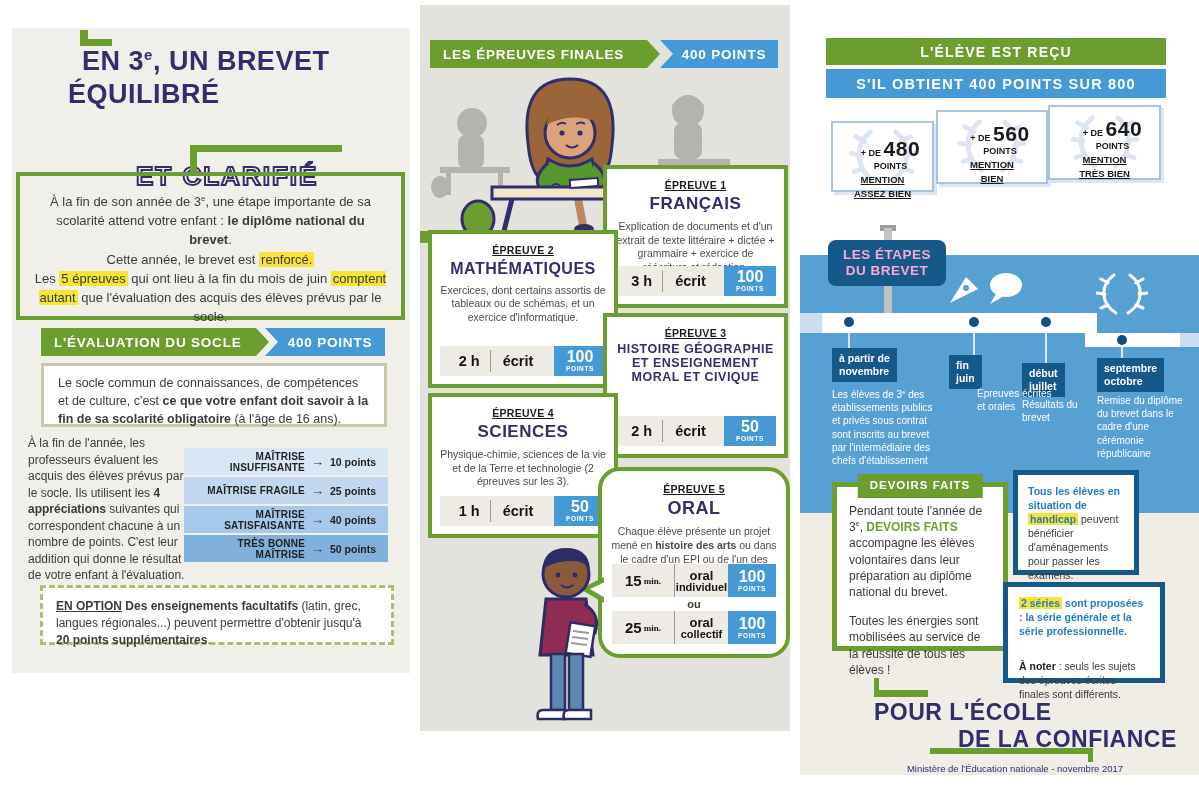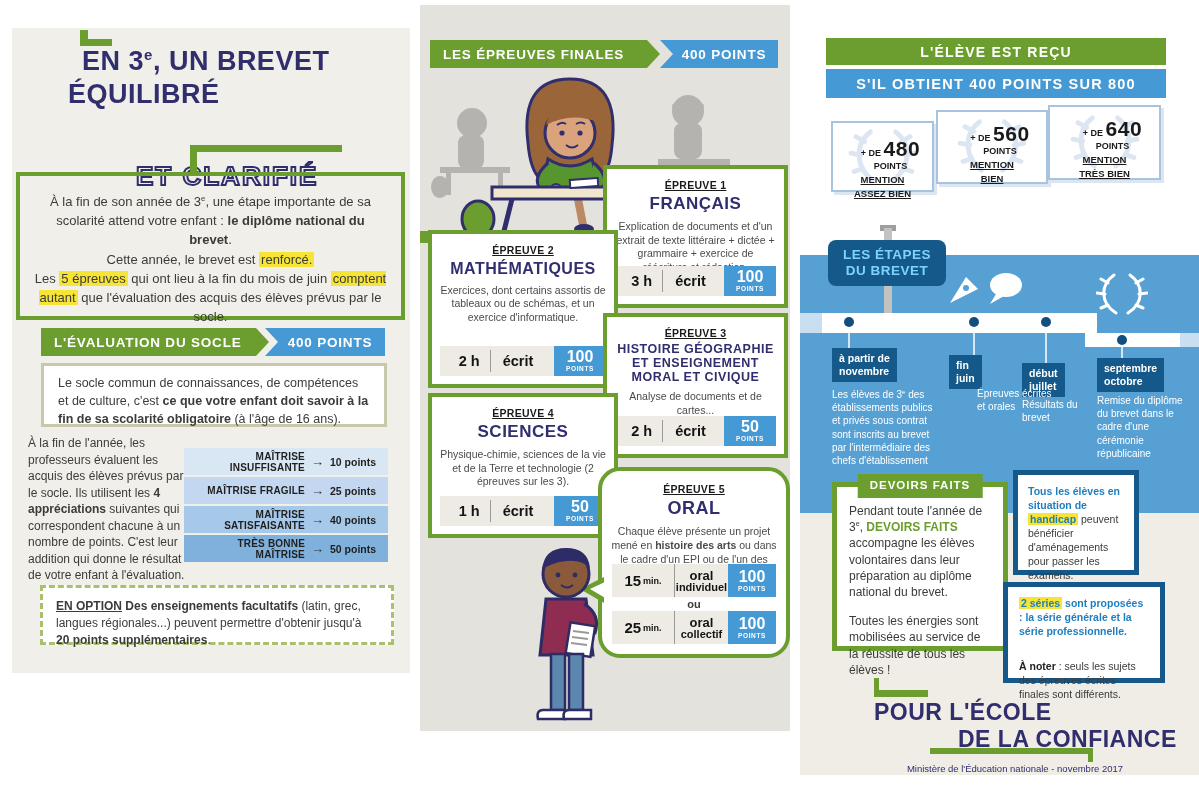--- a/index.html
+++ b/index.html
@@ -82,21 +82,21 @@
   .card-ma  { left:8px;   top:225px; width:190px; height:158px; }
   .card-hi  { left:183px; top:308px; width:185px; height:145px; }
   .card-sc  { left:8px;   top:388px; width:190px; height:145px; }
   .card-or  { left:178px; top:462px; width:192px; height:191px; border-radius:22px; padding-top:12px; }
   .t17 { font-size:17px; } .t16 { font-size:16px; } .t12 { font-size:12.5px; } .t18 { font-size:18px; }
 
   .oral-rows { position:absolute; left:10px; right:10px; bottom:10px; }
   .oral-row { display:flex; height:33px; }
   .oral-row .odur { width:62px; background:#EDEBE3; display:flex; align-items:center; justify-content:center;
     font-weight:bold; color:#141414; }
-  .odur .on { font-size:15px; } .odur .ou2 { font-size:9px; margin-left:2px; }
+  .odur .on { font-size:15px; } .odur .ou2 { font-size:9px; margin-left:2px;font-family:Liberation Serif, serif; }
   .oral-row .omode { flex:1; background:#EDEBE3; display:flex; flex-direction:column; align-items:center;
     justify-content:center; font-weight:bold; color:#141414; line-height:1; border-left:1px solid #9a9a9a; }
   .omode .m1 { font-size:13px; } .omode .m2 { font-size:11px; }
   .oral-sep { text-align:center; font-size:11px; font-weight:bold; padding:1px 0; }
   .oral-tail-o { position:absolute; left:-22px; top:106px; width:0; height:0;
     border-top:12px solid transparent; border-bottom:14px solid transparent; border-right:24px solid #6B9E2E; }
   .oral-tail-i { position:absolute; left:-12px; top:110px; width:0; height:0;
     border-top:8px solid transparent; border-bottom:10px solid transparent; border-right:17px solid #fff; }
 
   
@@ -113,21 +113,21 @@
   .m-line .mv { font-size:21px; letter-spacing:.5px; }
   .m-sub { font-size:9.5px; font-weight:bold; text-decoration:underline; color:#1a1a1a; margin-top:3px; }
   .mention1 { left:831px; top:121px; width:103px; height:71px; padding-top:14px; }
   .mention2 { left:936px; top:110px; width:112px; height:74px; }
   .mention3 { left:1048px; top:105px; width:113px; height:75px; }
 
   
   .post { left:84px; top:-27px; width:8px; height:86px; background:#C2C2C0; }
   .post-cap { left:80px; top:-30px; width:16px; height:6px; background:#9E9E9E; }
   .sign { left:28px; top:-15px; width:118px; height:46px; background:#15598B; border-radius:8px;
-    color:#7dd3fc; font-weight:bold; font-size:13.5px; letter-spacing:.5px; line-height:1.2;
+    color:#f9a8d4; font-weight:bold; font-size:13.5px; letter-spacing:.5px; line-height:1.2;
     display:flex; flex-direction:column; align-items:center; justify-content:center; }
   .road-up { left:0; top:58px; width:297px; height:20px; background:#fff; }
   .road-up-l { left:0; top:58px; width:22px; height:20px; background:#C9DFF1; }
   .road-step { left:285px; top:58px; width:12px; height:34px; background:#fff; }
   .road-low { left:285px; top:78px; width:114px; height:14px; background:#fff; }
   .road-low-r { left:380px; top:78px; width:19px; height:14px; background:#C9DFF1; }
   .dot { width:10px; height:10px; border-radius:50%; background:#114F80; }
   .conn { width:2px; background:rgba(255,255,255,.75); }
   .datebox { position:absolute; background:#15598B; color:#fff; font-weight:bold; font-size:10.5px;
     line-height:1.25; padding:4px 7px; }
@@ -299,21 +299,20 @@
       <div class="pts">
           <span class="n">100</span>
           <span class="pu">POINTS</span>
         </div>
     </div>
   </div>
 
   <div class="card card-hi">
     <div class="num">ÉPREUVE 3</div>
     <div class="ctitle t12">HISTOIRE GÉOGRAPHIE ET ENSEIGNEMENT MORAL ET CIVIQUE</div>
-    <div class="desc">Analyse de documents et de cartes...</div>
     <div class="footer">
       <div class="dm">
           <span class="dur">2 h</span>
           <span class="vsep"></span>
           <span class="mode">écrit</span>
         </div>
       <div class="pts">
           <span class="n">50</span>
           <span class="pu">POINTS</span>
         </div>

